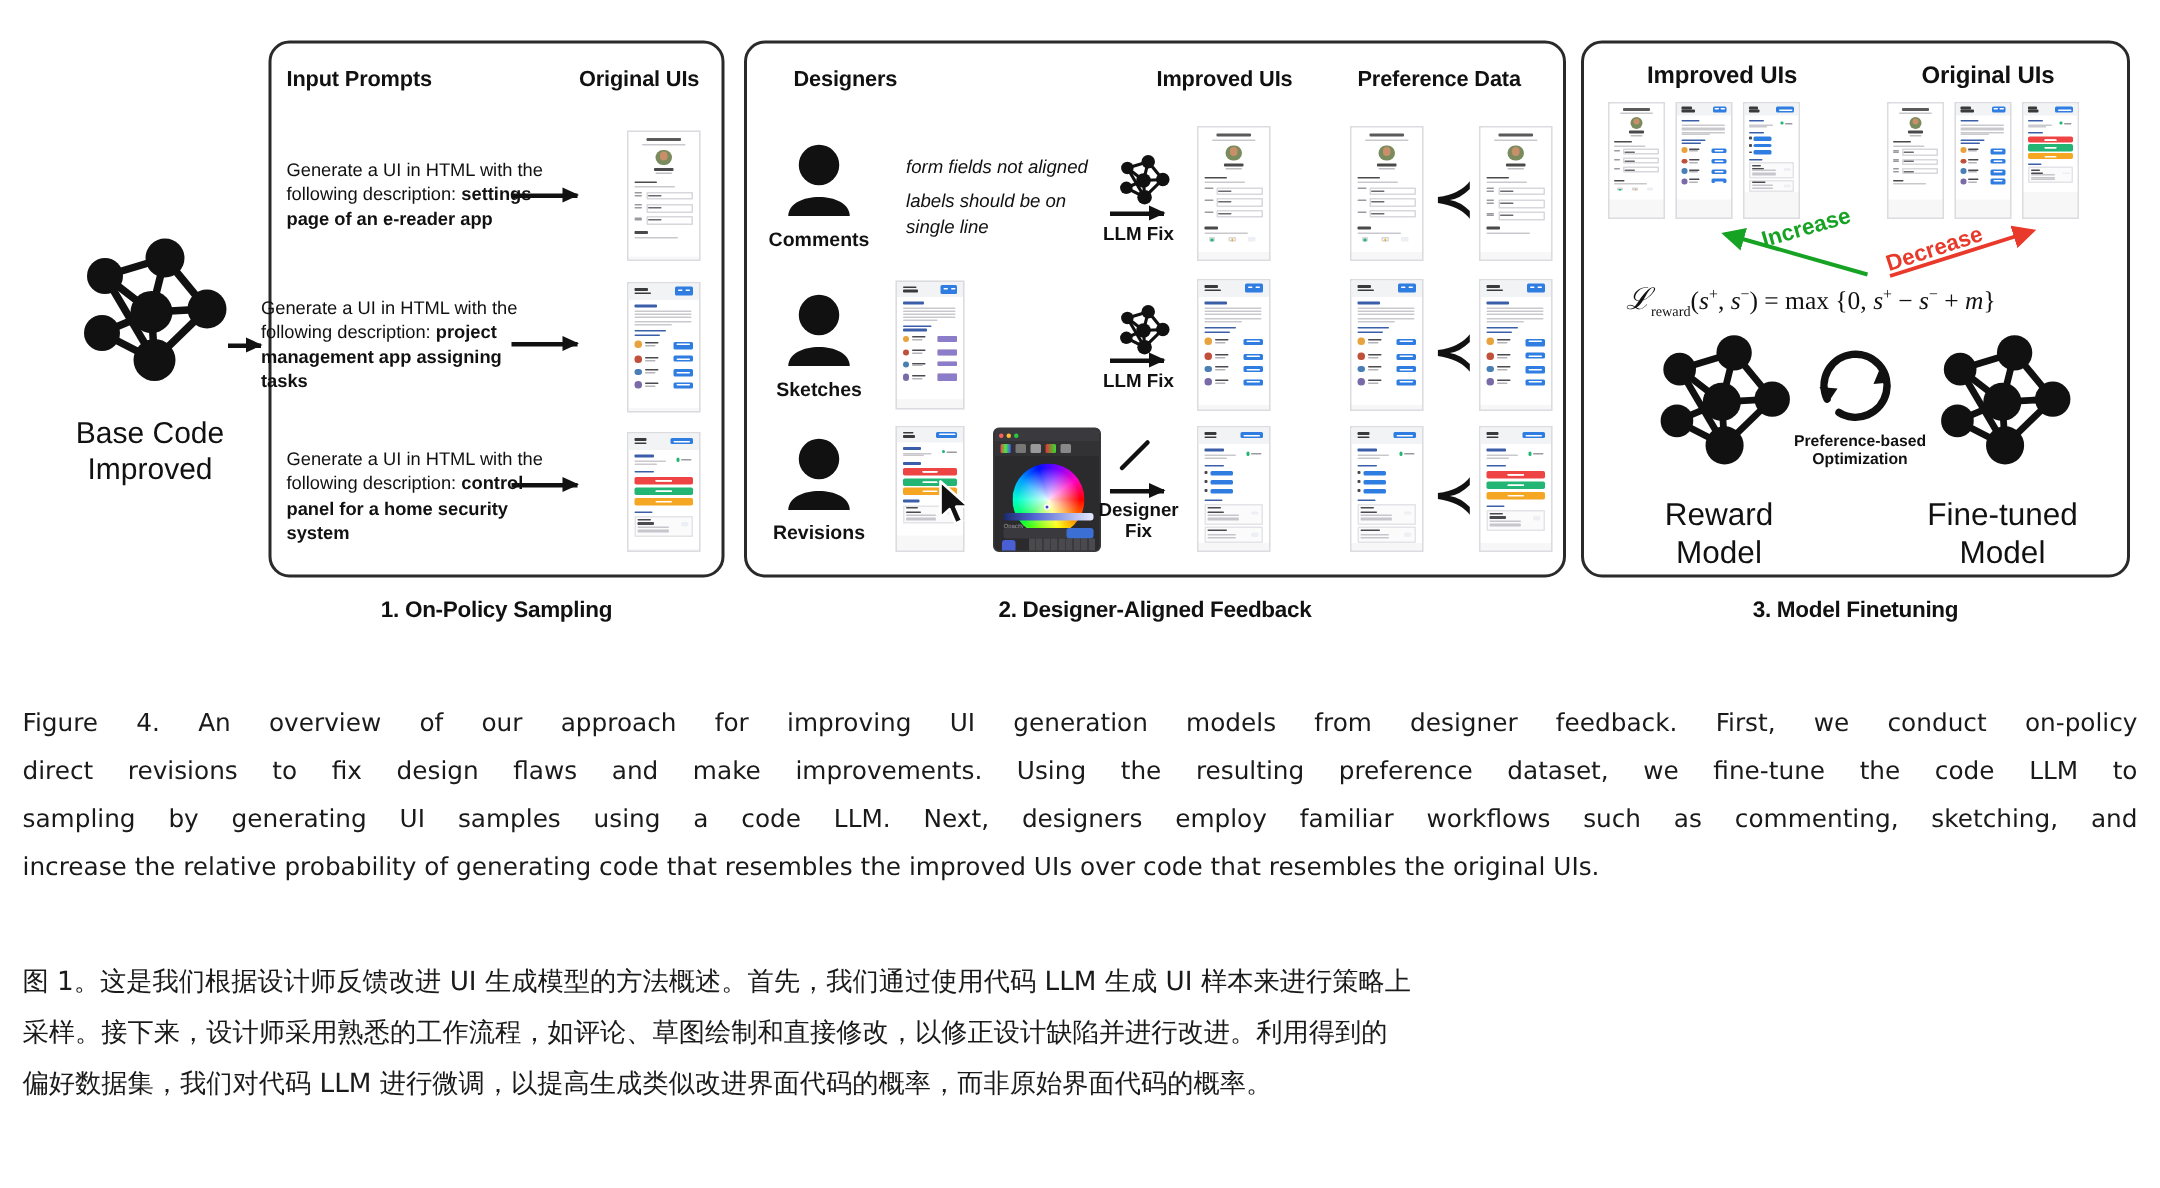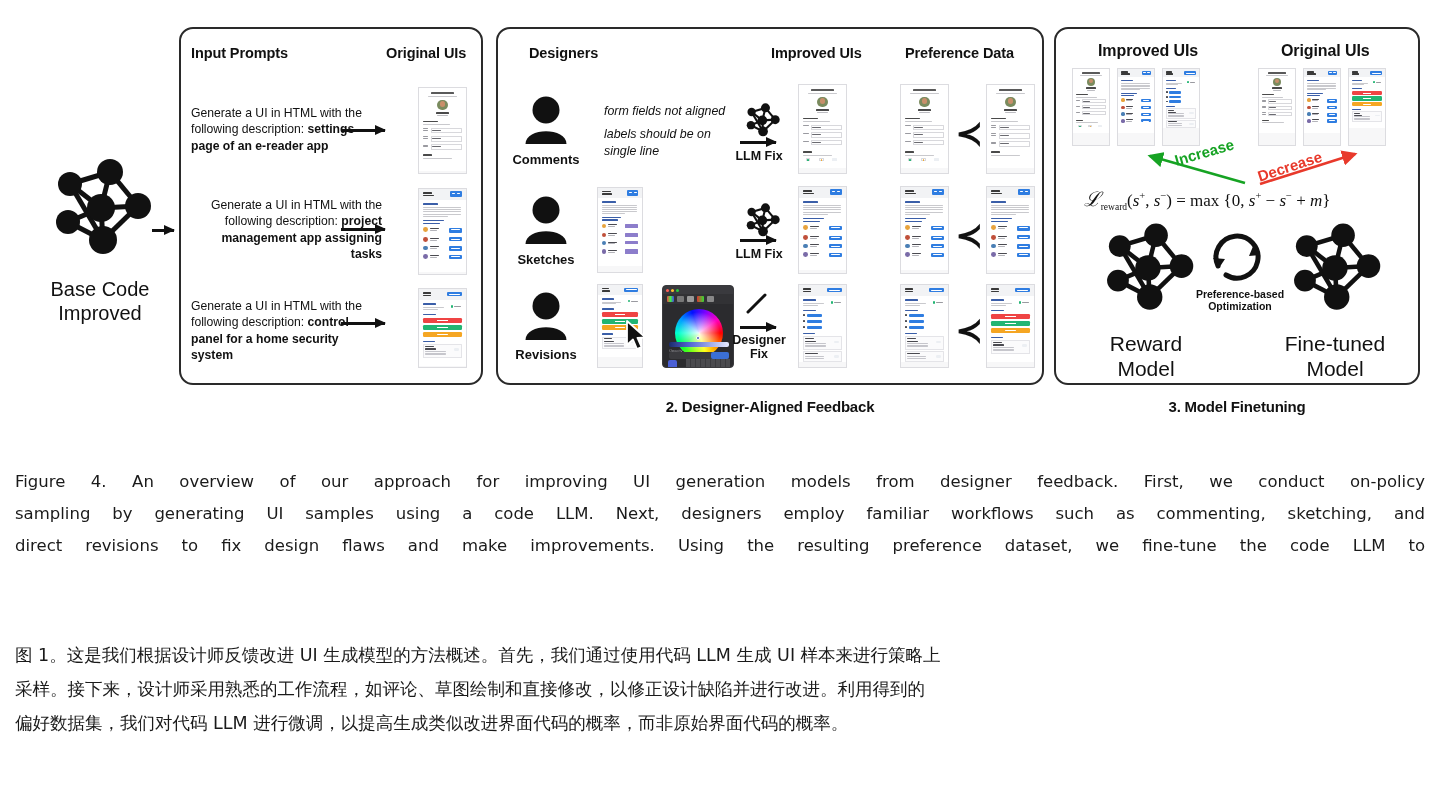--- a/index.html
+++ b/index.html
@@ -269,21 +269,21 @@
     <div class="panel" id="panel-1"></div>
 
     <div class="col-head" style="left:191px; top:45px;">Input Prompts</div>
     <div class="col-head" style="left:386px; top:45px;">Original UIs</div>
 
     <div class="prompt" style="left:191px; top:105px;">
       <span>Generate a UI in HTML with the following description: </span><b>settings page of an e-reader app</b>
     </div>
     <div class="arrow-right" style="left:341px; top:129px; width:44px;"></div>
 
-    <div class="prompt" style="left:202px; top:197px;text-align:right;">
+    <div class="prompt" style="left:174px; top:197px;">
       <span>Generate a UI in HTML with the following description: </span><b>project management app assigning tasks</b>
     </div>
     <div class="arrow-right" style="left:341px; top:228px; width:44px;"></div>
 
     <div class="prompt" style="left:191px; top:298px;">
       <span>Generate a UI in HTML with the following description: </span><b>control panel for a home security system</b>
     </div>
     <div class="arrow-right" style="left:341px; top:322px; width:44px;"></div>
 
     <div class="mock mk-settings" style="left:418px; top:87px; width:49px; height:87px;">
@@ -1165,28 +1165,30 @@
             <circle cx="92" cy="48" r="13"></circle>
             <circle cx="57" cy="82" r="14"></circle>
         </g>
       </svg>
     </div>
     <div class="model-label" style="left:1262px; top:332px; width:146px;">
       <div>Fine-tuned</div>
       <div>Model</div>
     </div>
 
+    <div class="panel-caption" id="cap-1">1. On-Policy Sampling</div>
     <div class="panel-caption" id="cap-2">2. Designer-Aligned Feedback</div>
     <div class="panel-caption" id="cap-3">3. Model Finetuning</div>
   </div>
 
   <div class="caption-en">
     <div>Figure 4. An overview of our approach for improving UI generation models from designer feedback. First, we conduct on-policy</div>
+    <div>direct revisions to fix design flaws and make improvements. Using the resulting preference dataset, we fine-tune the code LLM to</div>
     <div>sampling by generating UI samples using a code LLM. Next, designers employ familiar workflows such as commenting, sketching, and</div>
-    <div>direct revisions to fix design flaws and make improvements. Using the resulting preference dataset, we fine-tune the code LLM to</div>
+    <div class="lastline">increase the relative probability of generating code that resembles the improved UIs over code that resembles the original UIs.</div>
   </div>
 
   <div class="caption-cn">
     <div>图 1。这是我们根据设计师反馈改进 UI 生成模型的方法概述。首先，我们通过使用代码 LLM 生成 UI 样本来进行策略上</div>
     <div>采样。接下来，设计师采用熟悉的工作流程，如评论、草图绘制和直接修改，以修正设计缺陷并进行改进。利用得到的</div>
     <div>偏好数据集，我们对代码 LLM 进行微调，以提高生成类似改进界面代码的概率，而非原始界面代码的概率。</div>
   </div>
 
 </div>
 

